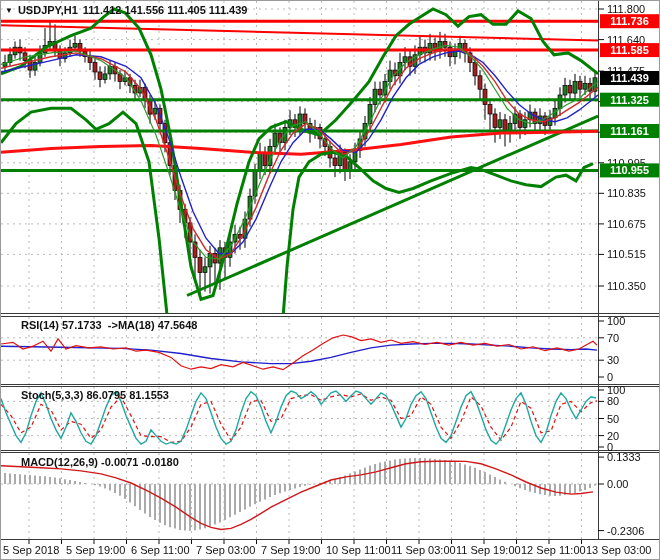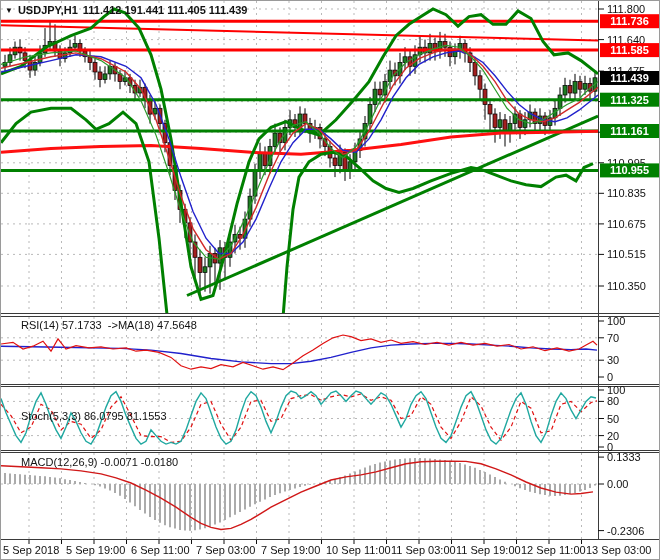--- a/index.html
+++ b/index.html
@@ -1,21 +1,21 @@
 <!DOCTYPE html>
 <html><head>
 <meta charset="utf-8">
 <style>
   html,body{margin:0;padding:0;background:#e8e8e8;font-family:"Liberation Sans",sans-serif;}
   #terminal{position:relative;width:660px;height:560px;background:#ffffff;border:1px solid #9a9a9a;box-sizing:border-box;overflow:hidden;}
   #chart-svg{position:absolute;left:0;top:0;}
   .panel-label{position:absolute;font-size:11px;color:#111;white-space:pre;pointer-events:none;}
   #header-label{left:4px;top:3px;font-weight:700;display:flex;align-items:center;gap:5px;}
   #header-label .ddn{font-size:8px;color:#111;cursor:pointer;}
-  .ind-label{font-weight:400;padding-left:16px;}
+  .ind-label{font-weight:700;padding-left:16px;}
 </style>
 </head>
 <body>
 
 <div id="terminal">
   <svg id="chart-svg" width="660" height="560">
       <defs>
         <clipPath id="clip-main">
           <rect x="0" y="0" width="597" height="312"></rect>
         </clipPath>
@@ -426,19 +426,19 @@
         <text x="390" y="553" text-anchor="start" fill="#111111" font-size="11" font-family="&quot;Liberation Sans&quot;,sans-serif" font-weight="400">11 Sep 03:00</text>
         <text x="455" y="553" text-anchor="start" fill="#111111" font-size="11" font-family="&quot;Liberation Sans&quot;,sans-serif" font-weight="400">11 Sep 19:00</text>
         <text x="520" y="553" text-anchor="start" fill="#111111" font-size="11" font-family="&quot;Liberation Sans&quot;,sans-serif" font-weight="400">12 Sep 11:00</text>
         <text x="585" y="553" text-anchor="start" fill="#111111" font-size="11" font-family="&quot;Liberation Sans&quot;,sans-serif" font-weight="400">13 Sep 03:00</text>
       </g>
     </svg>
 
   <div id="header-label" class="panel-label">
     <span class="ddn">▼</span>
     <span>USDJPY,H1</span>
-    <span>111.412 191.441 111.405 111.439</span>
+    <span>111.412 141.556 111.405 111.439</span>
   </div>
 
   <div class="panel-label ind-label" style="left:4px;top:318px">RSI(14) 57.1733  -&gt;MA(18) 47.5648</div>
-  <div class="panel-label ind-label" style="left:4px;top:409px">Stoch(5,3,3) 86.0795 81.1553</div>
+  <div class="panel-label ind-label" style="left:4px;top:388px">Stoch(5,3,3) 86.0795 81.1553</div>
   <div class="panel-label ind-label" style="left:4px;top:455px">MACD(12,26,9) -0.0071 -0.0180</div>
 </div>
 
 </body></html>

